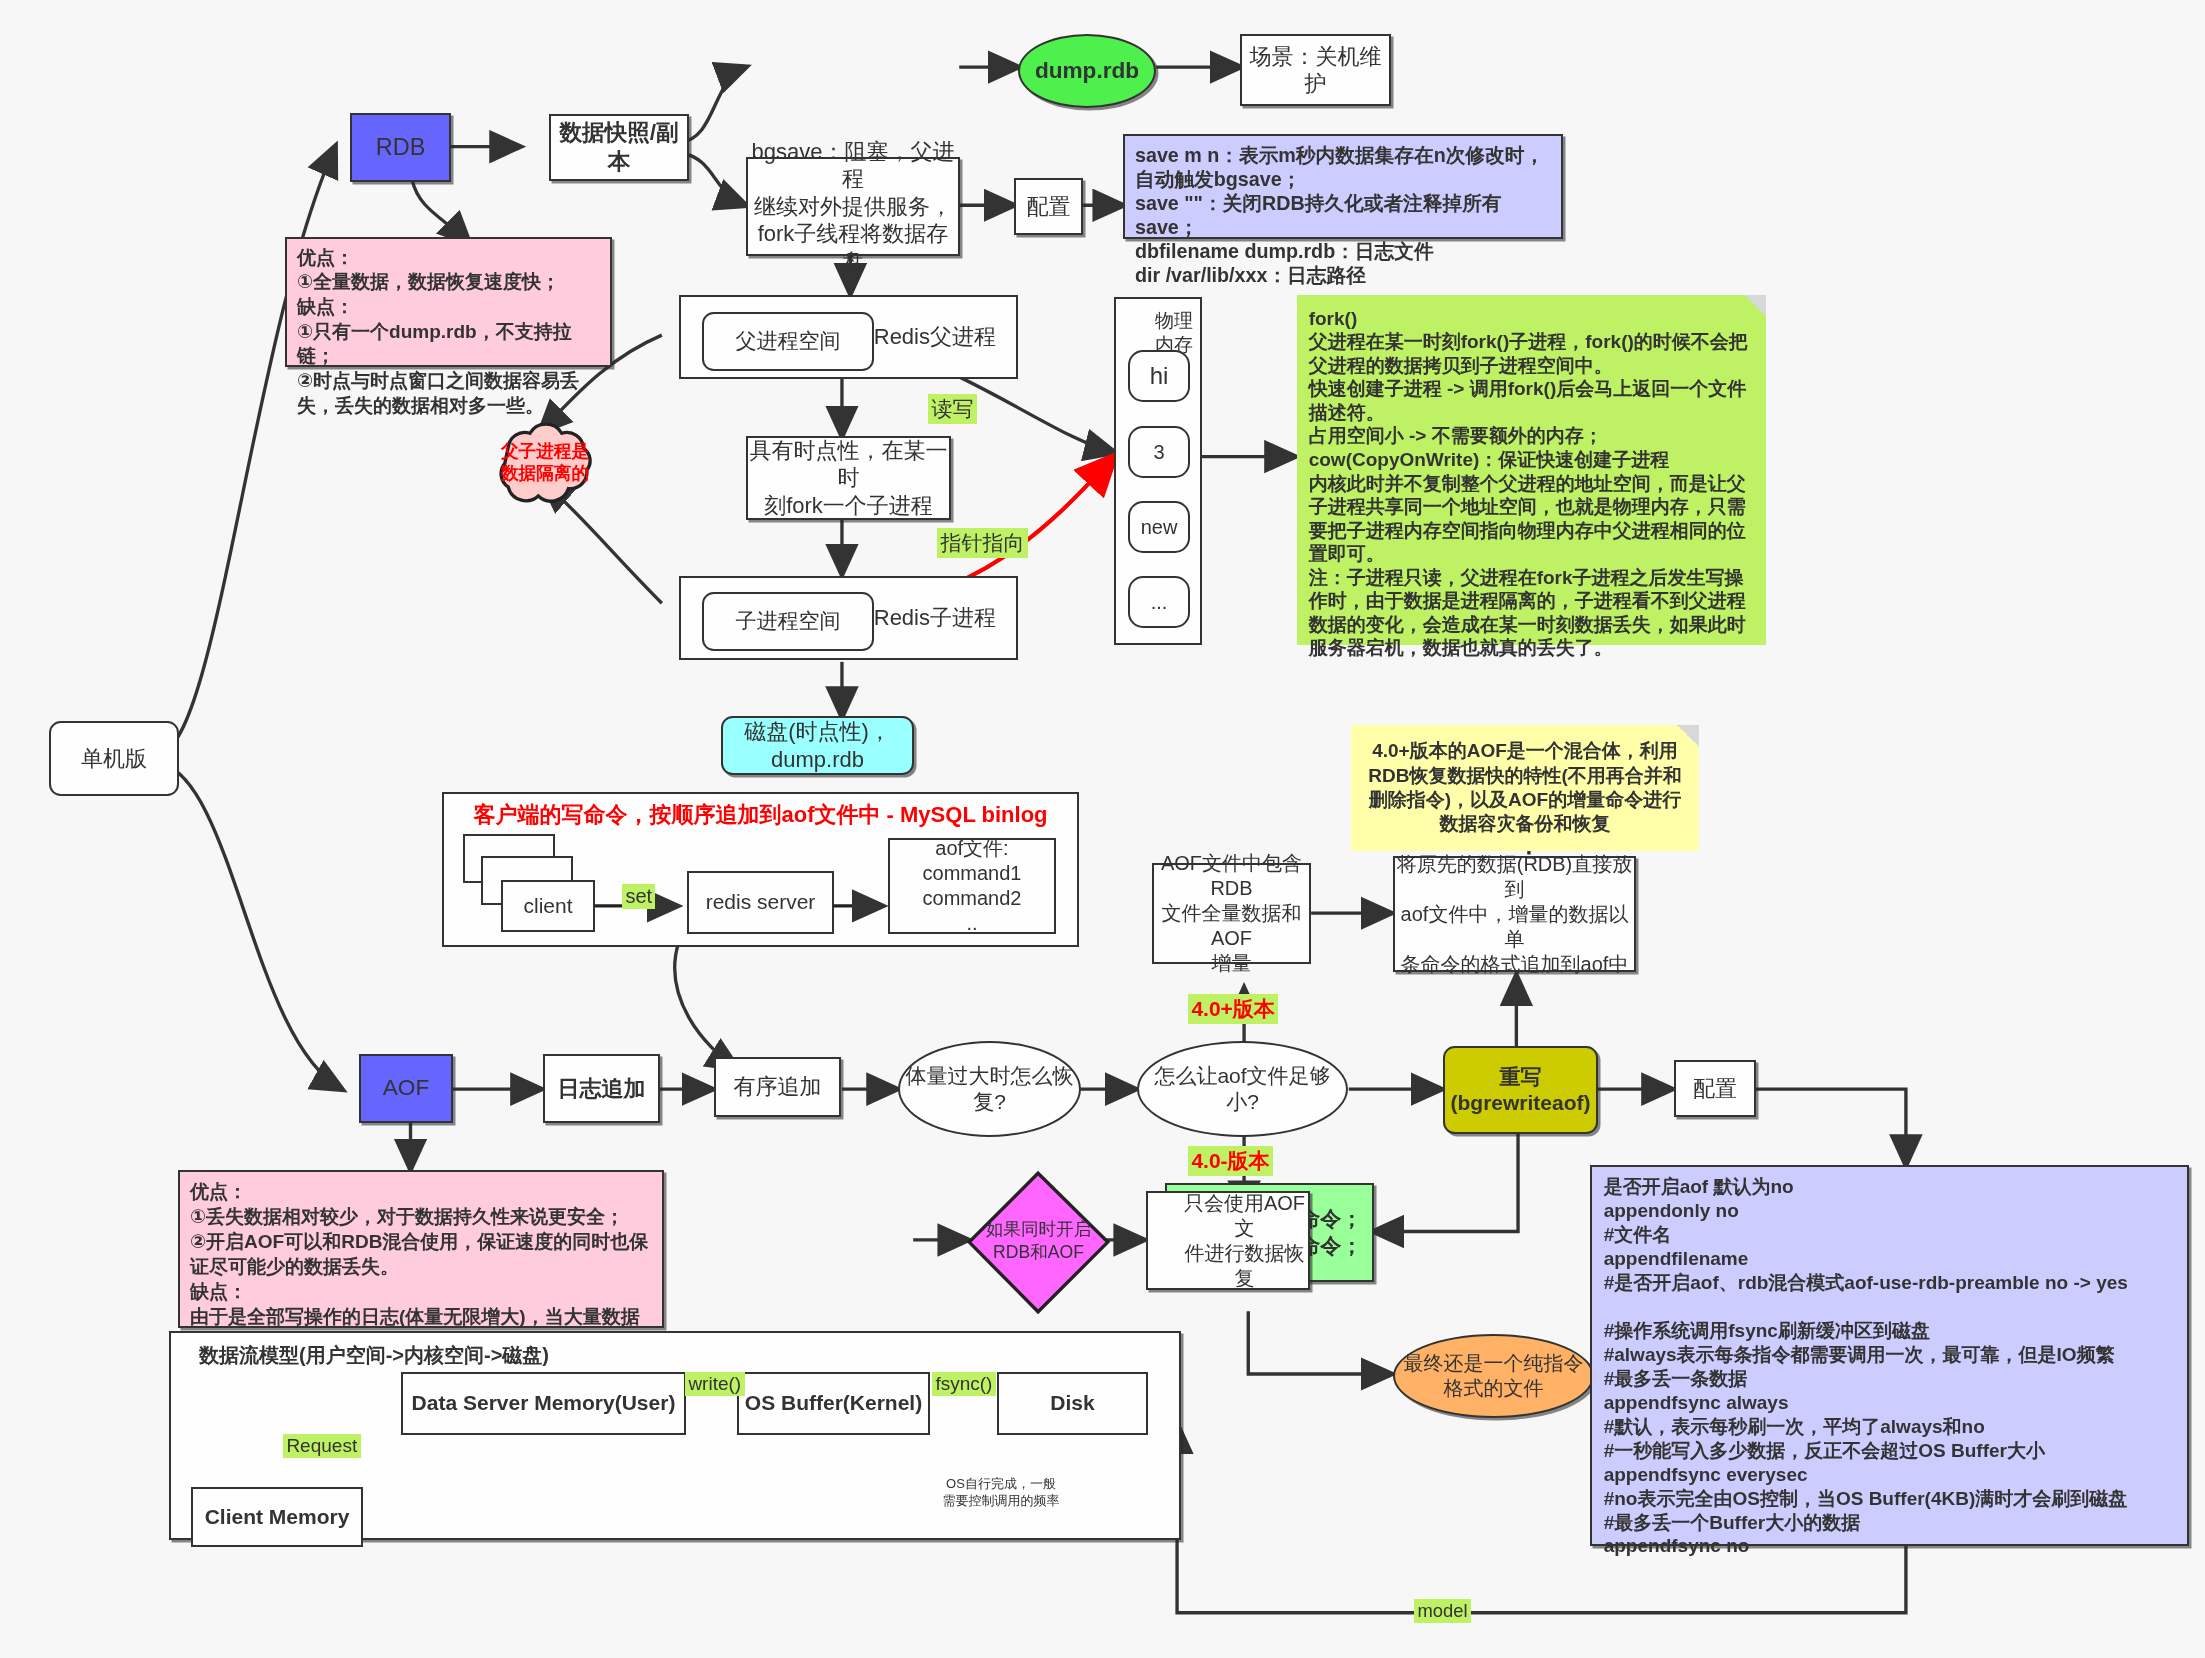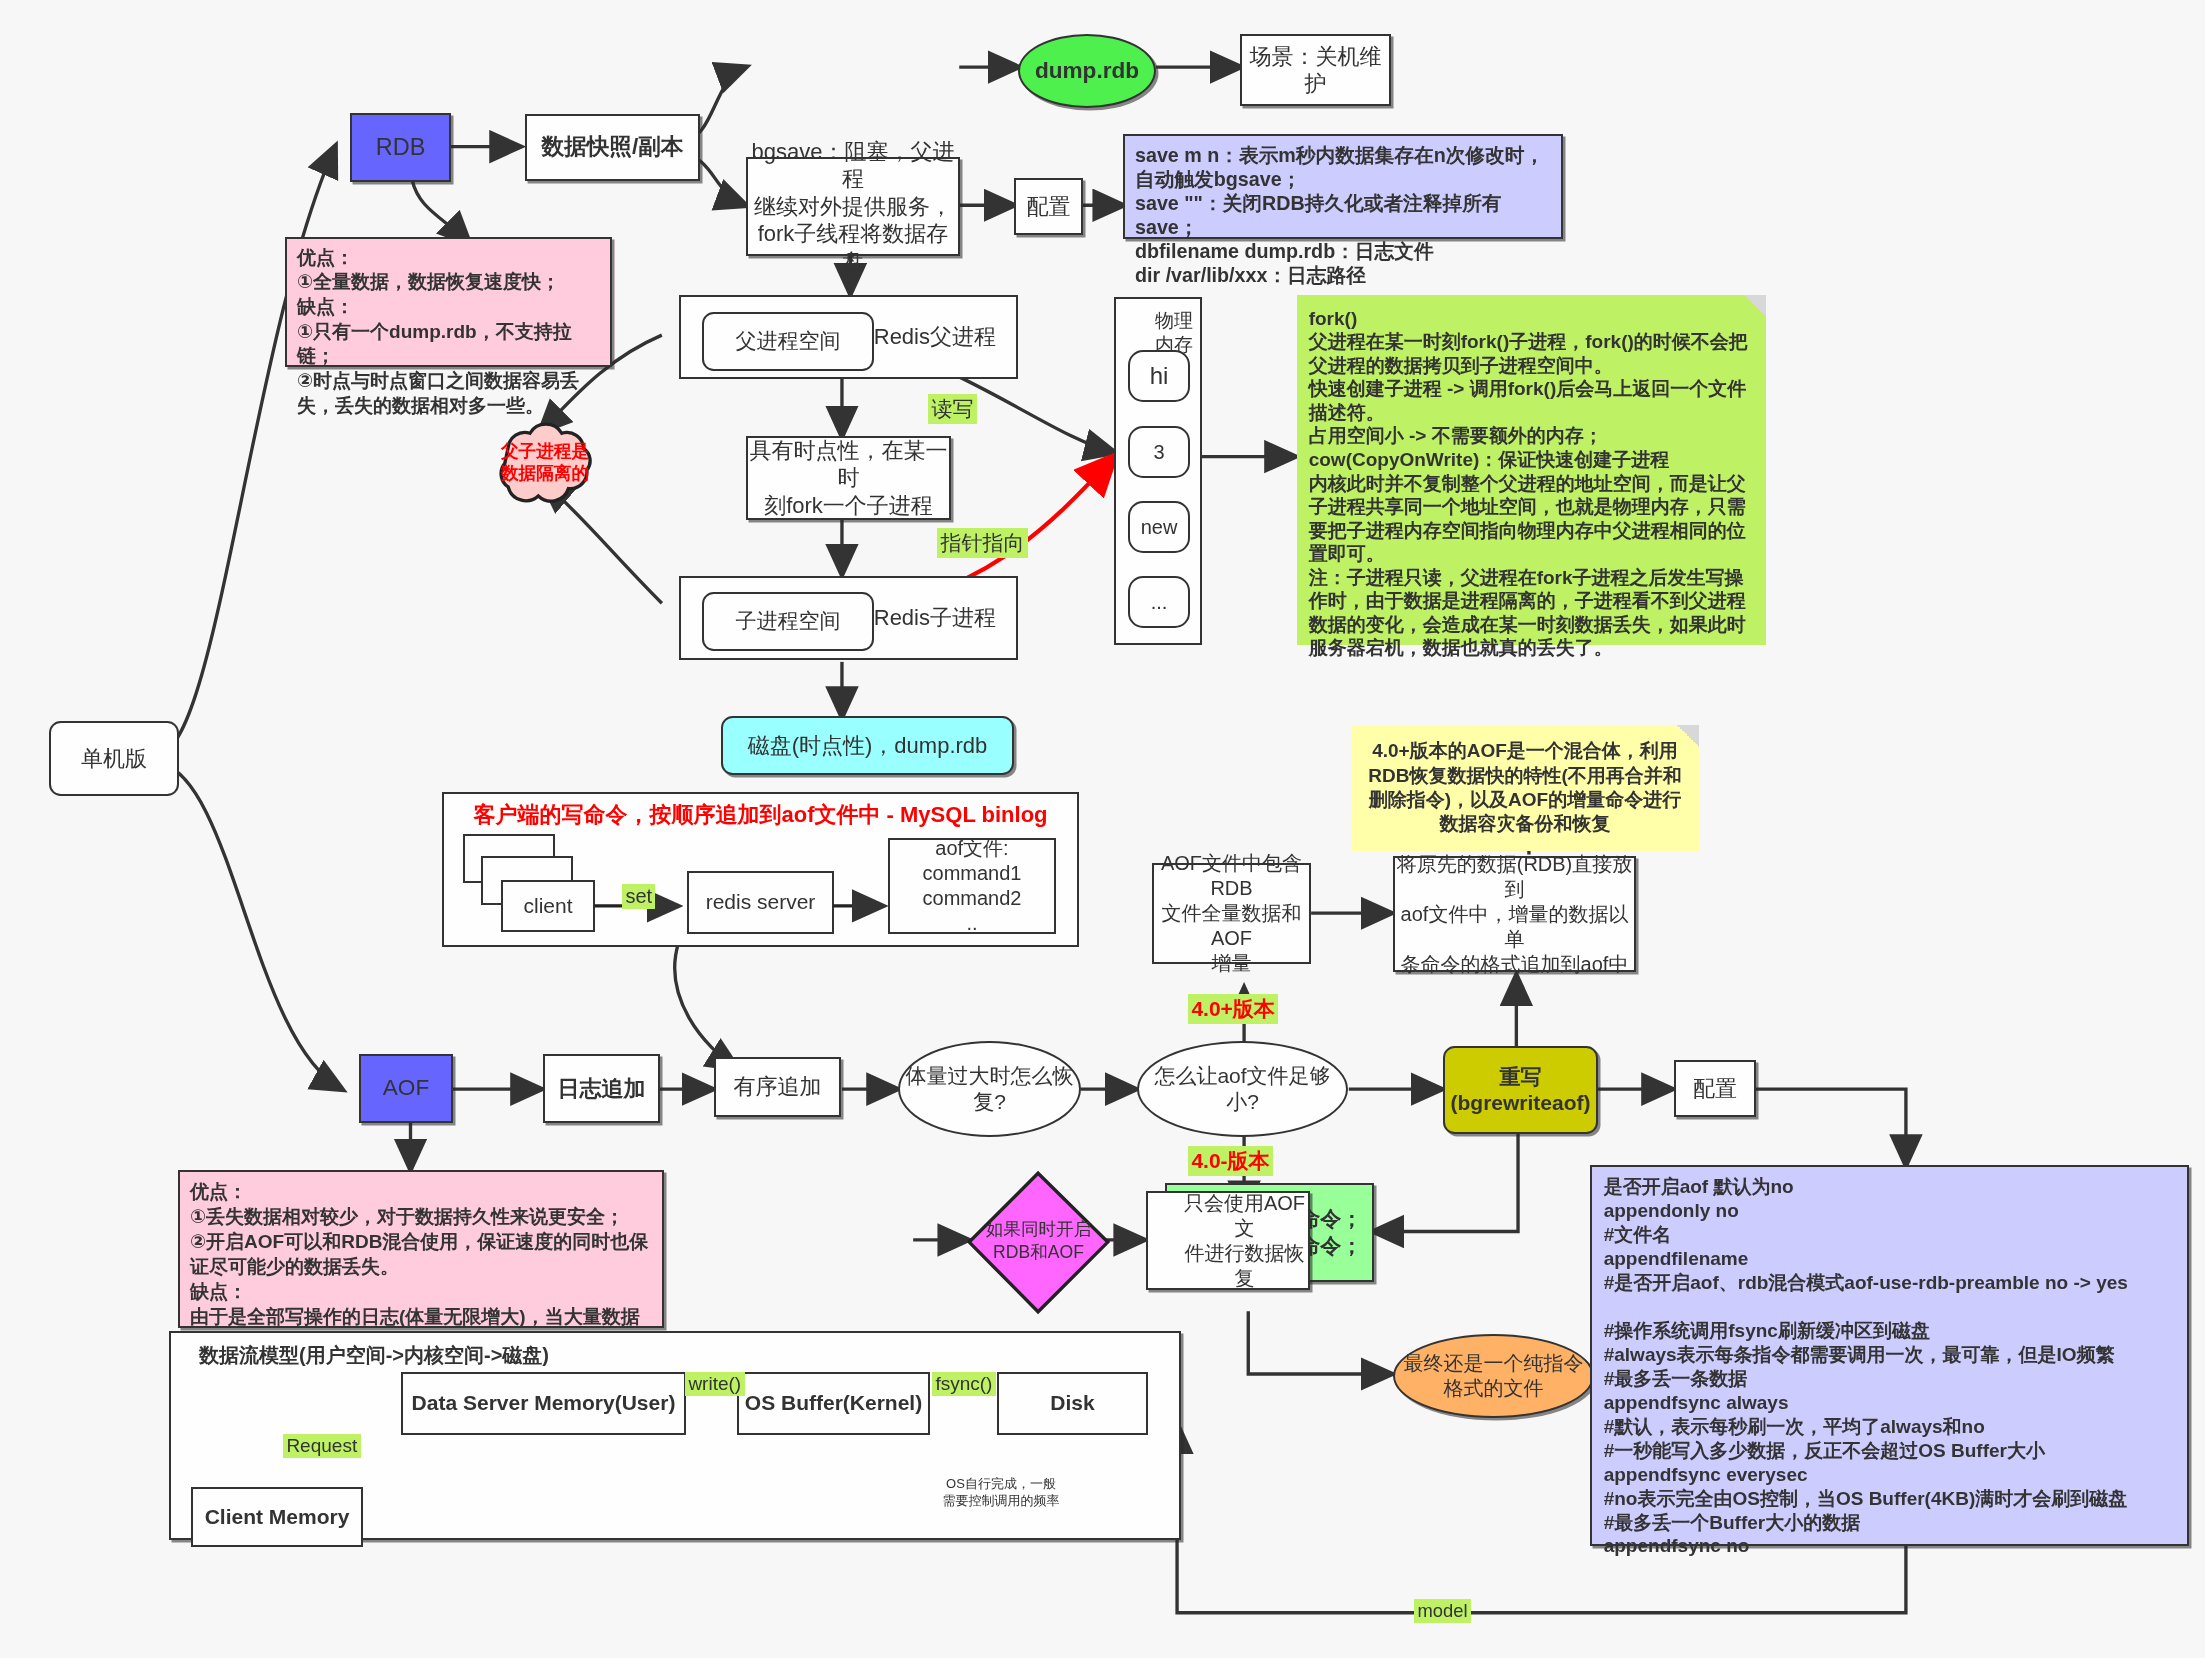--- a/index.html
+++ b/index.html
@@ -129,21 +129,21 @@
 </svg>
 
 <div class="node rnd" style="left:49px;top:721px;width:130px;height:75px;font-size:22px;">
   <span>单机版</span>
 </div>
 
 <div class="node shadow" style="left:350px;top:113px;width:101px;height:69px;background:#6666ff;font-size:23.5px;">
   <span>RDB</span>
 </div>
 
-<div class="node shadow" style="left:525px;top:114px;width:175px;height:67px;font-size:22.6px;font-weight:bold;">
+<div class="node shadow" style="left:549px;top:114px;width:140px;height:67px;font-size:22.6px;font-weight:bold;">
   <span>数据快照/副本</span>
 </div>
 
 
 <div class="node ell shadow" style="left:1018px;top:34px;width:138px;height:74px;background:#4df04d;font-size:22.6px;font-weight:bold;">
   <span>dump.rdb</span>
 </div>
 
 <div class="node shadow" style="left:1240px;top:34px;width:151px;height:72px;font-size:22px;">
   <span>场景：关机维护</span>
@@ -187,21 +187,21 @@
 刻fork一个子进程</span>
 </div>
 
 <div class="node" style="left:679px;top:576px;width:339px;height:84px;font-size:22px;justify-content:flex-end;padding-right:20px;">
   <span>Redis子进程</span>
 </div>
 <div class="node rnd" style="left:702px;top:592px;width:172px;height:59px;font-size:21px;border-width:2.5px;">
   <span>子进程空间</span>
 </div>
 
-<div class="node rnd shadow" style="left:721px;top:716px;width:293px;height:59px;background:#99ffff;font-size:22px;">
+<div class="node rnd shadow" style="left:721px;top:716px;width:193px;height:59px;background:#99ffff;font-size:22px;">
   <span>磁盘(时点性)，dump.rdb</span>
 </div>
 
 <div style="position:absolute;left:478px;top:419px;width:134px;height:88px;">
   <svg viewBox="0 0 160 105" style="position:absolute;left:0;top:0;width:134px;height:88px;">
     <path d="M36,34 a20,20 0 0 1 26,-17 a22,22 0 0 1 38,0 a20,20 0 0 1 26,18 a18,18 0 0 1 4,26 a20,20 0 0 1 -22,22 a22,22 0 0 1 -36,9 a22,22 0 0 1 -36,-11 a19,19 0 0 1 -4,-28 z" fill="#ffcccc" stroke="#222" stroke-width="4"></path>
   </svg>
   <div class="red" style="position:absolute;left:0;top:22px;width:134px;text-align:center;font-size:17.6px;line-height:1.25;white-space:pre-line;">父子进程是
 数据隔离的</div>
 </div>

